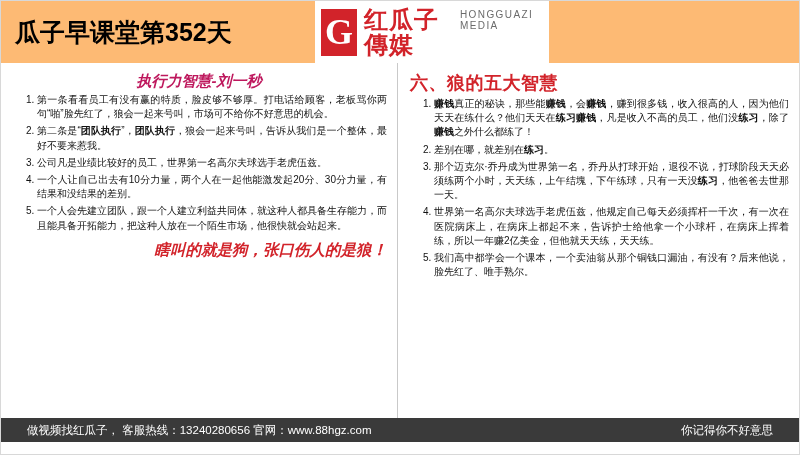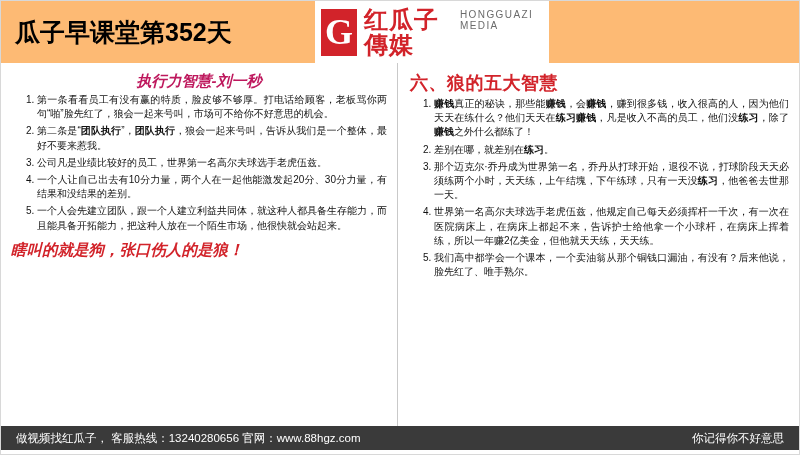--- a/index.html
+++ b/index.html
@@ -147,37 +147,37 @@
     color: #111111;
   }
   .b {
     font-weight: bold;
   }
   .footer-quote {
     color: #d2232a;
     font-size: 15.5px;
     font-weight: bold;
     font-style: italic;
-    text-align: left;
+    text-align: right;
     margin-top: 7px;
   }
 
   
   .footer {
     position: absolute;
     left: 0;
     right: 0;
-    bottom: 4px;
+    bottom: 12px;
     height: 24px;
     background: #3a3a3a;
     color: #ffffff;
     display: flex;
     align-items: center;
     justify-content: space-between;
-    padding: 0 15px;
+    padding: 0 26px;
     box-sizing: border-box;
     font-size: 11.5px;
   }
   .footer-left {
     white-space: nowrap;
   }
   .footer-right {
     white-space: nowrap;
   }
 </style>

